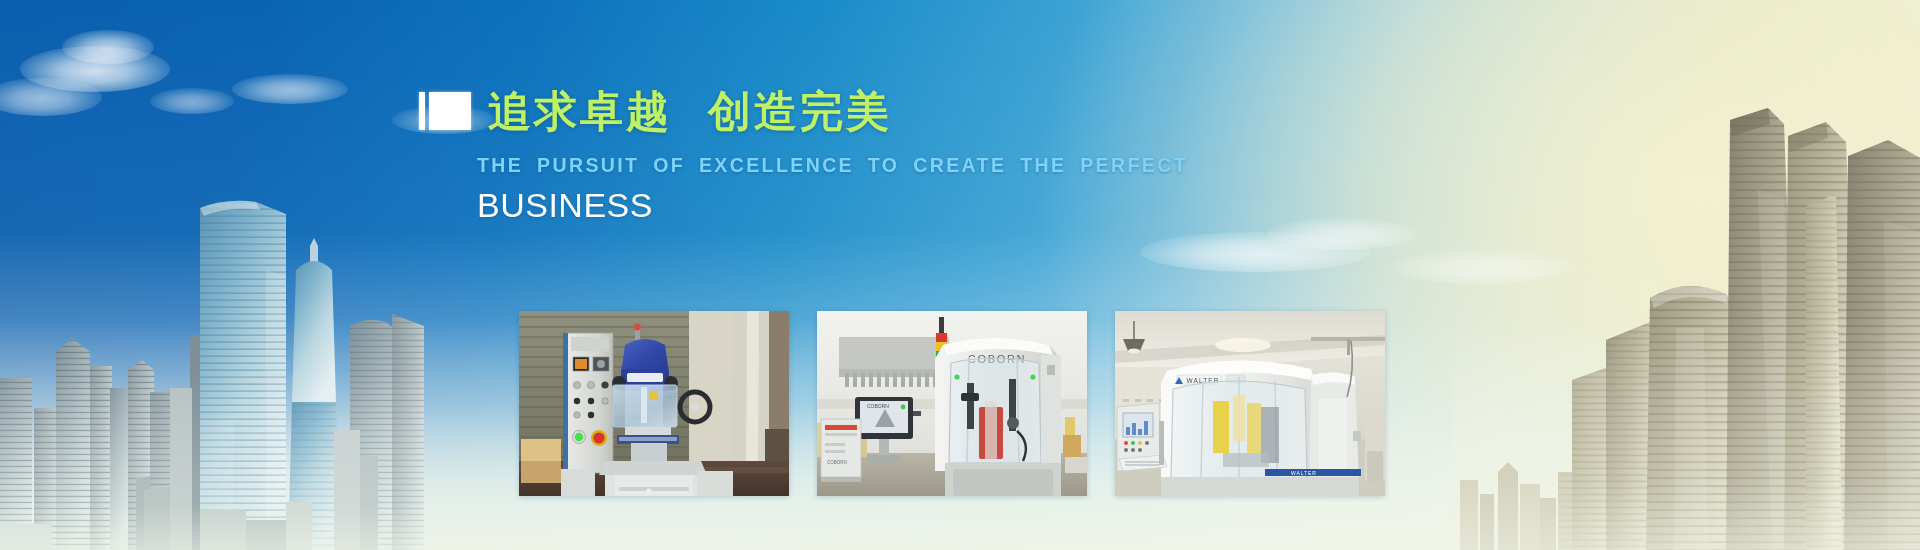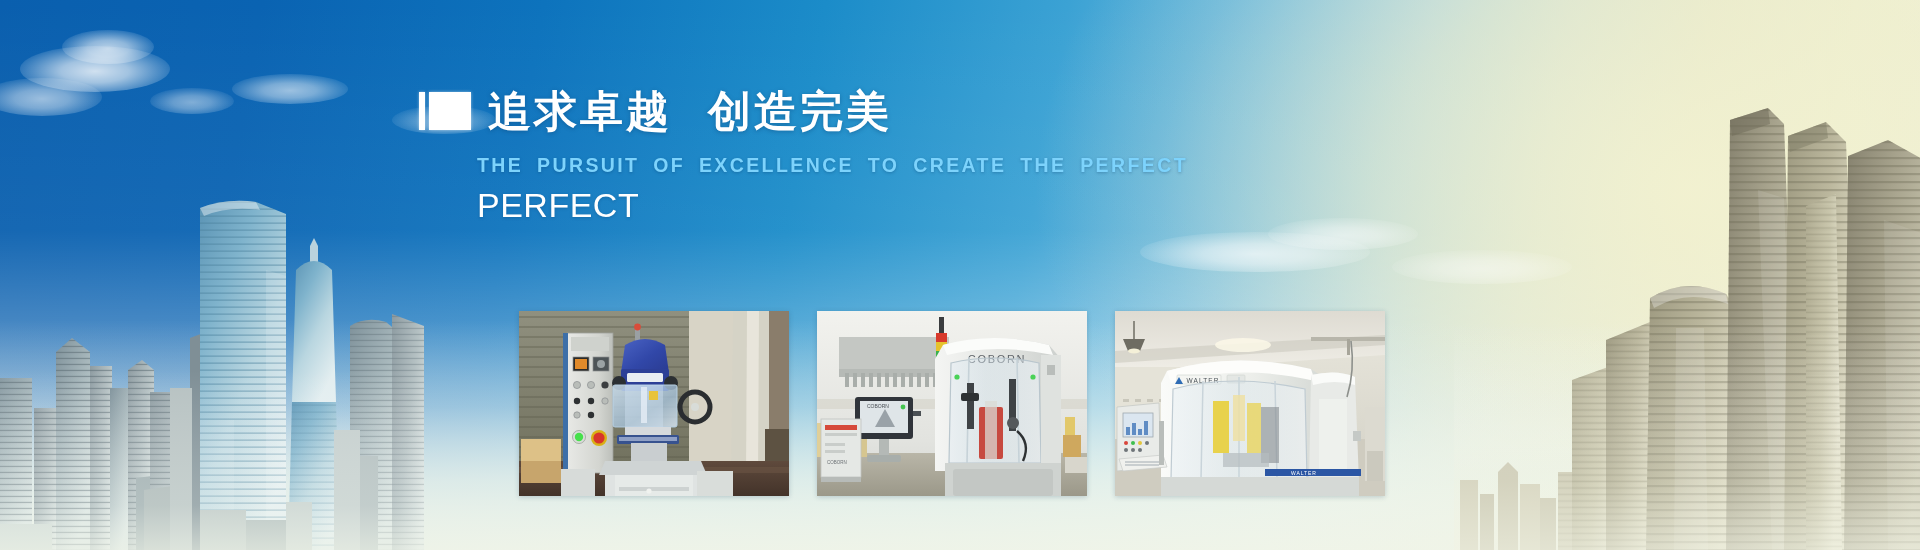--- a/index.html
+++ b/index.html
@@ -96,21 +96,21 @@
   .logo-bar {
     width:6px; background:#ffffff; height:100%;
     box-shadow:0 0 3px rgba(255,255,255,0.5);
   }
   .logo-gap { width:4px; }
   .logo-block {
     flex:1; background:#ffffff; height:100%;
     box-shadow:0 0 3px rgba(255,255,255,0.5);
   }
   .headline-cn {
-    color:#ffffff;
+    color:#bef264;
     font-size:43px;
     font-weight:bold;
     letter-spacing:3px;
     line-height:1;
     white-space:pre;
     text-shadow:0 1px 4px rgba(10,60,110,0.40);
     font-family:"DejaVu Sans","Liberation Sans",sans-serif;
   }
   .subtitle-en {
     margin-top:20px;
@@ -358,21 +358,21 @@
       <div class="logo-mark">
         <div class="logo-bar"></div>
         <div class="logo-gap"></div>
         <div class="logo-block"></div>
       </div>
       <div class="headline-cn">追求卓越  创造完美</div>
     </div>
 
     <div class="subtitle-en">THE PURSUIT OF EXCELLENCE TO CREATE THE PERFECT</div>
 
-    <div class="subtitle-business">PERFECT</div>
+    <div class="subtitle-business">BUSINESS</div>
   </div>
 
   <div class="photo-strip">
 
     <div class="photo">
       <svg class="photo-inner" viewBox="0 0 270 185" preserveAspectRatio="none">
         <defs>
           <linearGradient id="p1wall" x1="0" y1="0" x2="0" y2="1">
             <stop offset="0%" stop-color="#8d8b7e"></stop>
               <stop offset="100%" stop-color="#6e6d62"></stop>

